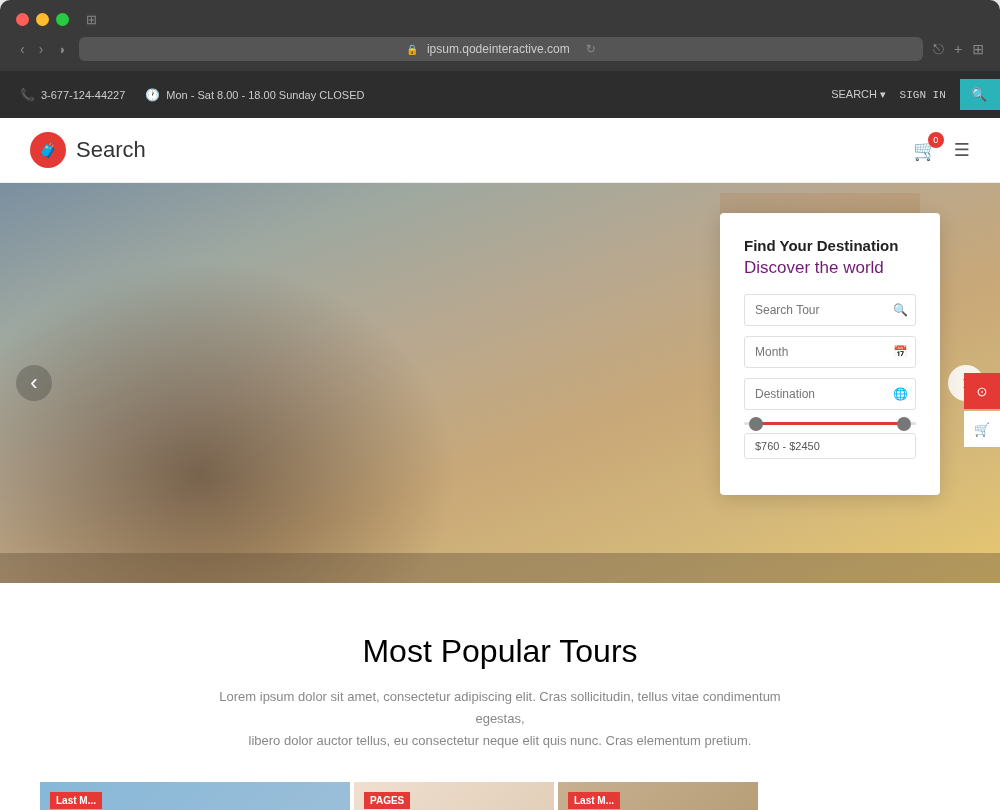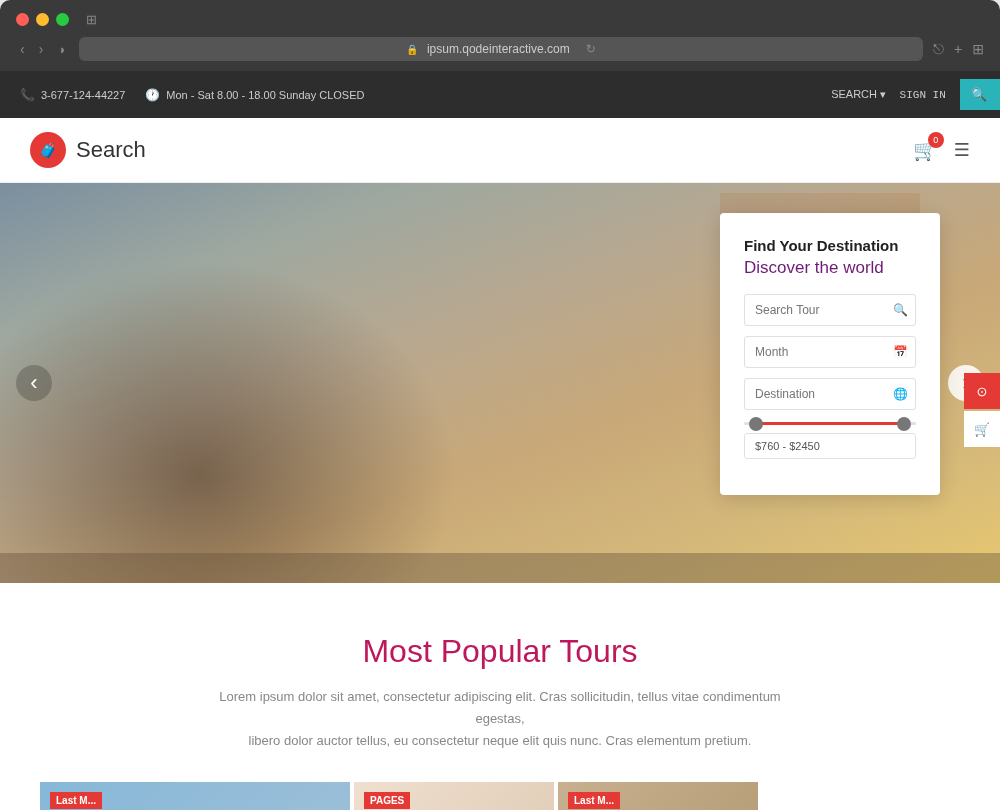--- a/index.html
+++ b/index.html
@@ -64,21 +64,21 @@
     .price-range { font-size: 11px; color: #555; margin-bottom: 12px; border: 1px solid #e0e0e0; padding: 6px 10px; border-radius: 3px; }
     .search-btn { width: 100%; background: #e53935; color: white; border: none; padding: 11px; font-size: 12px; font-weight: 600; letter-spacing: 2px; cursor: pointer; border-radius: 2px; }
 
     
     .side-icons { position: absolute; right: 0; top: 30px; display: flex; flex-direction: column; }
     .side-icon { background: #e53935; width: 36px; height: 36px; display: flex; align-items: center; justify-content: center; color: white; font-size: 14px; cursor: pointer; margin-bottom: 2px; }
     .side-icon.white-bg { background: white; color: #e53935; }
 
     
     .popular-tours { background: white; padding: 50px 40px 30px; text-align: center; }
-    .section-title { font-size: 32px; font-weight: 400; color: #be185d; margin-bottom: 16px; }
+    .section-title { font-size: 32px; font-weight: 400; color: #000000; margin-bottom: 16px; }
     .section-desc { font-size: 13px; color: #888; line-height: 1.7; max-width: 600px; margin: 0 auto 30px; }
 
     
     .tour-cards-preview { display: flex; gap: 0; overflow: hidden; }
     .tour-card { flex: 1; min-width: 200px; position: relative; height: 120px; overflow: hidden; }
     .tour-badge { position: absolute; top: 10px; left: 10px; background: #e53935; color: white; font-size: 10px; font-weight: 700; padding: 3px 6px; }
 
     
     ::-webkit-scrollbar { display: none; }
   </style>

